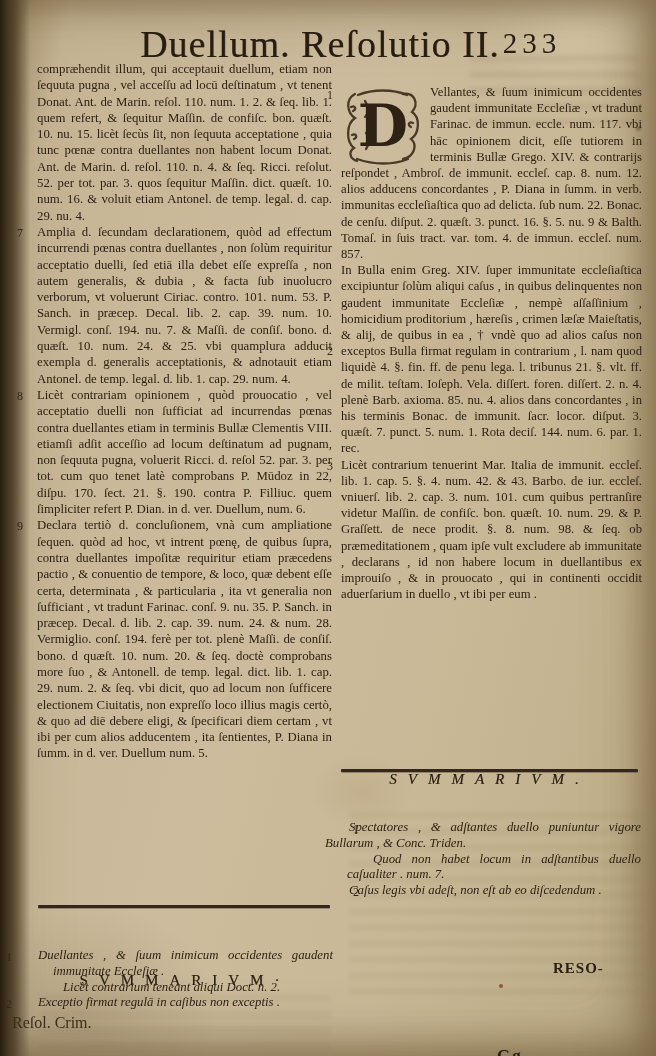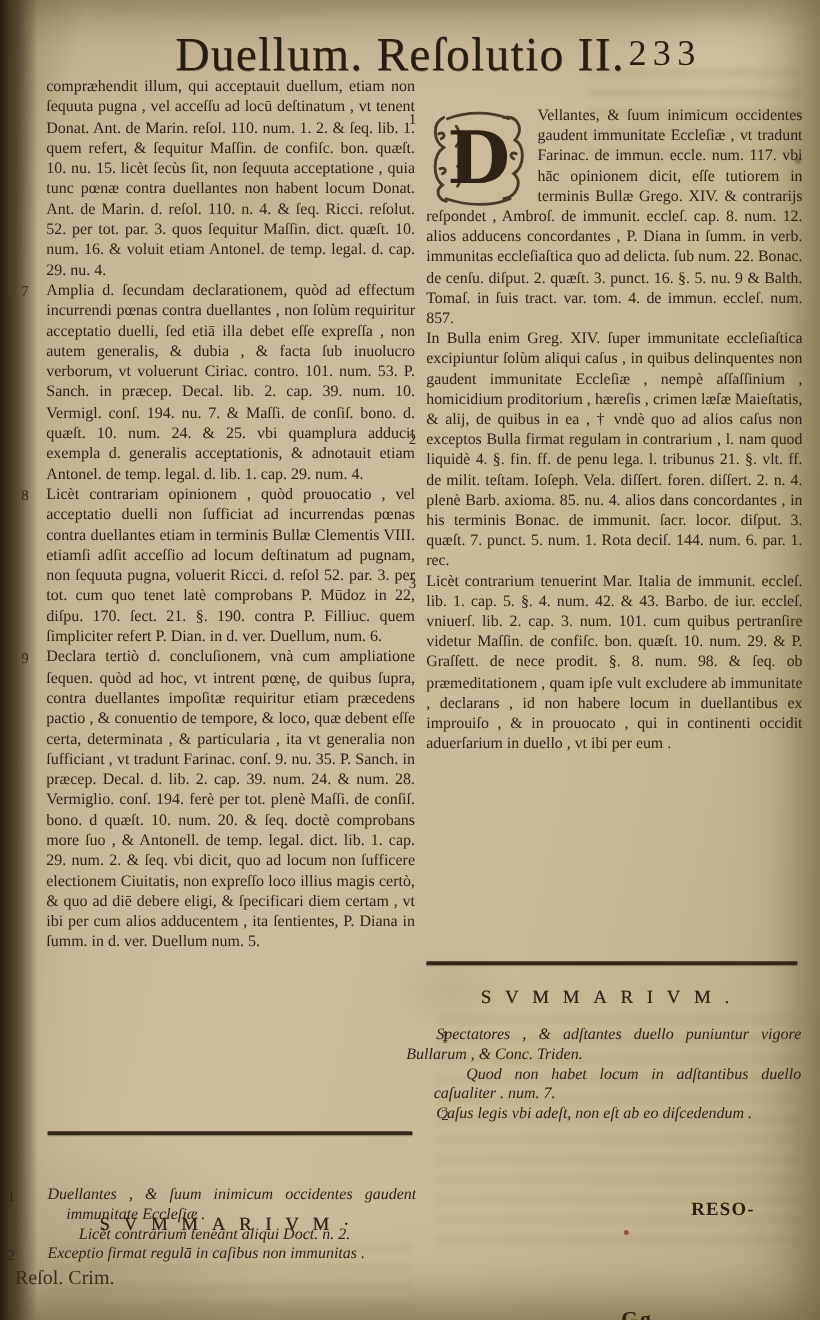--- a/index.html
+++ b/index.html
@@ -112,21 +112,21 @@
   <div class="sum-block" style="left:37px;top:948px;width:296px;">
     <p class="sum-item">
       <span class="mnum">1</span>
       <span>Duellantes , &amp; ſuum inimicum occidentes gaudent immunitate Eccleſiæ .</span>
     </p>
     <p class="sum-sub">
       <span>Licèt contrarium teneant aliqui Doct. n. 2.</span>
     </p>
     <p class="sum-item">
       <span class="mnum">2</span>
-      <span>Exceptio firmat regulā in caſibus non immunitas .</span>
+      <span>Exceptio firmat regulā in caſibus non exceptis .</span>
     </p>
   </div>
   <div class="running-footer">Reſol. Crim.</div>
 
   <div class="col col-right">
 
     <p class="para">
       <span class="mnum" style="top:3px;">1</span>
       <span class="dropcap">
         <svg viewBox="0 0 82 78" width="82" height="78">
@@ -152,21 +152,21 @@
       <span>In Bulla enim Greg. XIV. ſuper immunitate eccleſiaſtica excipiuntur ſolùm aliqui caſus , in quibus delinquentes non gaudent immunitate Eccleſiæ , nempè aſſaſſinium , homicidium proditorium , hæreſis , crimen læſæ Maieſtatis, &amp; alij, de quibus in ea , † vndè quo ad alios caſus non exceptos Bulla firmat regulam in contrarium , l. nam quod liquidè 4. §. fin. ff. de penu lega. l. tribunus 21. §. vlt. ff. de milit. teſtam. Ioſeph. Vela. diſſert. foren. diſſert. 2. n. 4. plenè Barb. axioma. 85. nu. 4. alios dans concordantes , in his terminis Bonac. de immunit. ſacr. locor. diſput. 3. quæſt. 7. punct. 5. num. 1. Rota deciſ. 144. num. 6. par. 1. rec.</span>
     </p>
 
     <p class="para">
       <span class="mnum" style="top:1px;">3</span>
       <span>Licèt contrarium tenuerint Mar. Italia de immunit. eccleſ. lib. 1. cap. 5. §. 4. num. 42. &amp; 43. Barbo. de iur. eccleſ. vniuerſ. lib. 2. cap. 3. num. 101. cum quibus pertranſire videtur Maſſin. de confiſc. bon. quæſt. 10. num. 29. &amp; P. Graſſett. de nece prodit. §. 8. num. 98. &amp; ſeq. ob præmeditationem , quam ipſe vult excludere ab immunitate , declarans , id non habere locum in duellantibus ex improuiſo , &amp; in prouocato , qui in continenti occidit aduerſarium in duello , vt ibi per eum .</span>
     </p>
   </div>
 
   <div class="rule" style="left:341px;top:769px;width:297px;"></div>
-  <div class="sum-heading" style="left:343px;top:790px;width:293px;">SVMMARIVM.</div>
+  <div class="sum-heading" style="left:343px;top:771px;width:293px;font-style:italic;">SVMMARIVM.</div>
   <div class="sum-block" style="left:325px;top:820px;width:316px;">
     <p class="rsum-item">
       <span class="mnum">1</span>
       <span>Spectatores , &amp; adſtantes duello puniuntur vigore Bullarum , &amp; Conc. Triden.</span>
     </p>
     <p class="rsum-sub">
       <span>Quod non habet locum in adſtantibus duello caſualiter . num. 7.</span>
     </p>
     <p class="rsum-item">
       <span class="mnum">2</span>

